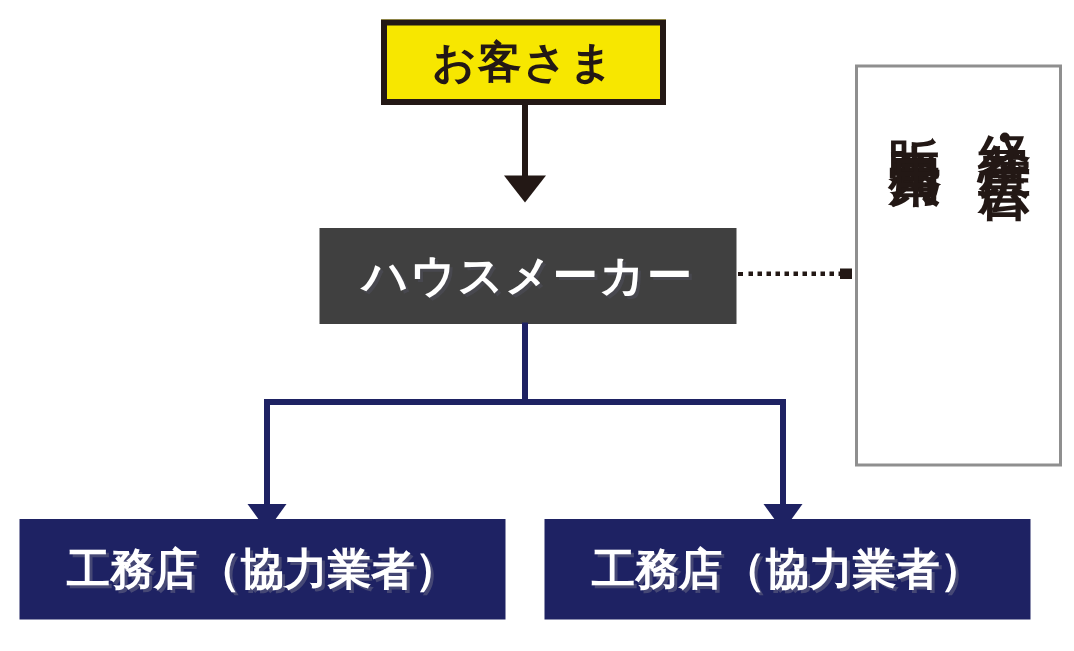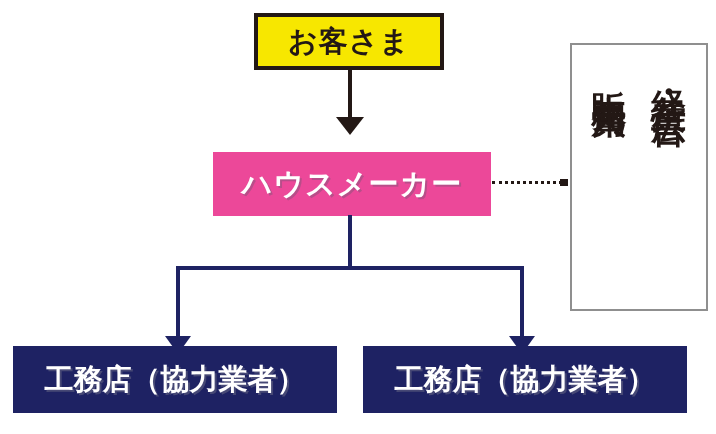--- a/index.html
+++ b/index.html
@@ -28,21 +28,21 @@
     width: 190px; height: 57px;
     background: #f7e700;
     border: 4px solid #231815;
     color: #231815;
     font-size: 29px;
     letter-spacing: 1px;
   }
   .node-housemaker {
     left: 213px; top: 152px;
     width: 278px; height: 64px;
-    background: #ec4899;
+    background: #404040;
     color: #ffffff;
     font-size: 30px;
     letter-spacing: 1px;
     text-shadow: 2px 2px 0 rgba(90,90,110,0.35);
   }
   .node-contractor {
     top: 346px;
     width: 324px; height: 67px;
     background: #1e2263;
     color: #ffffff;

